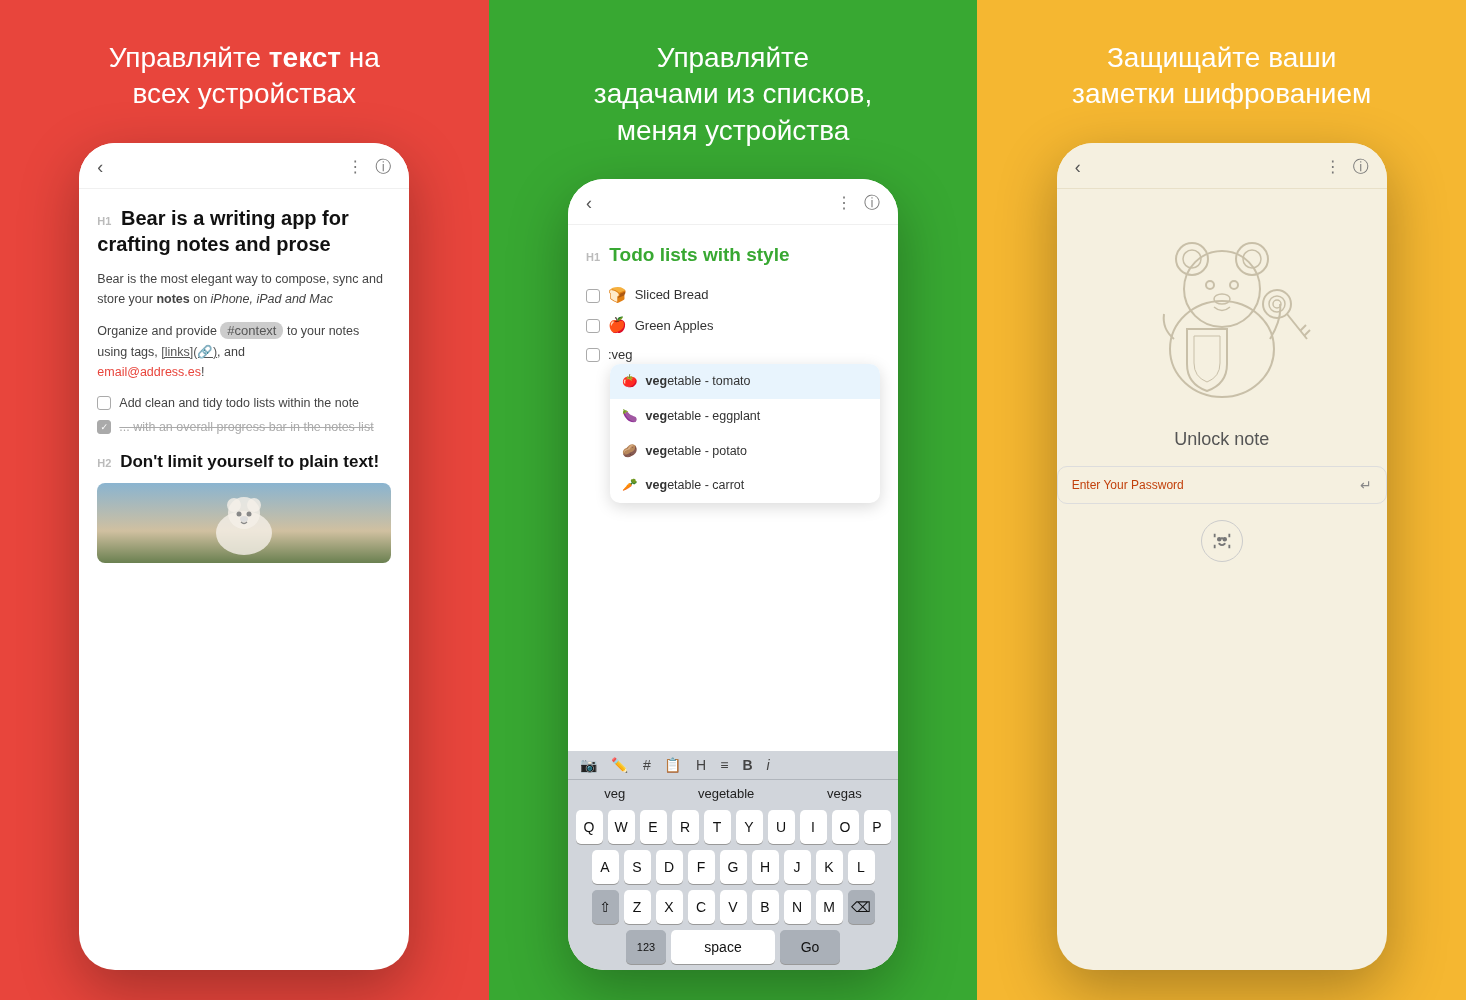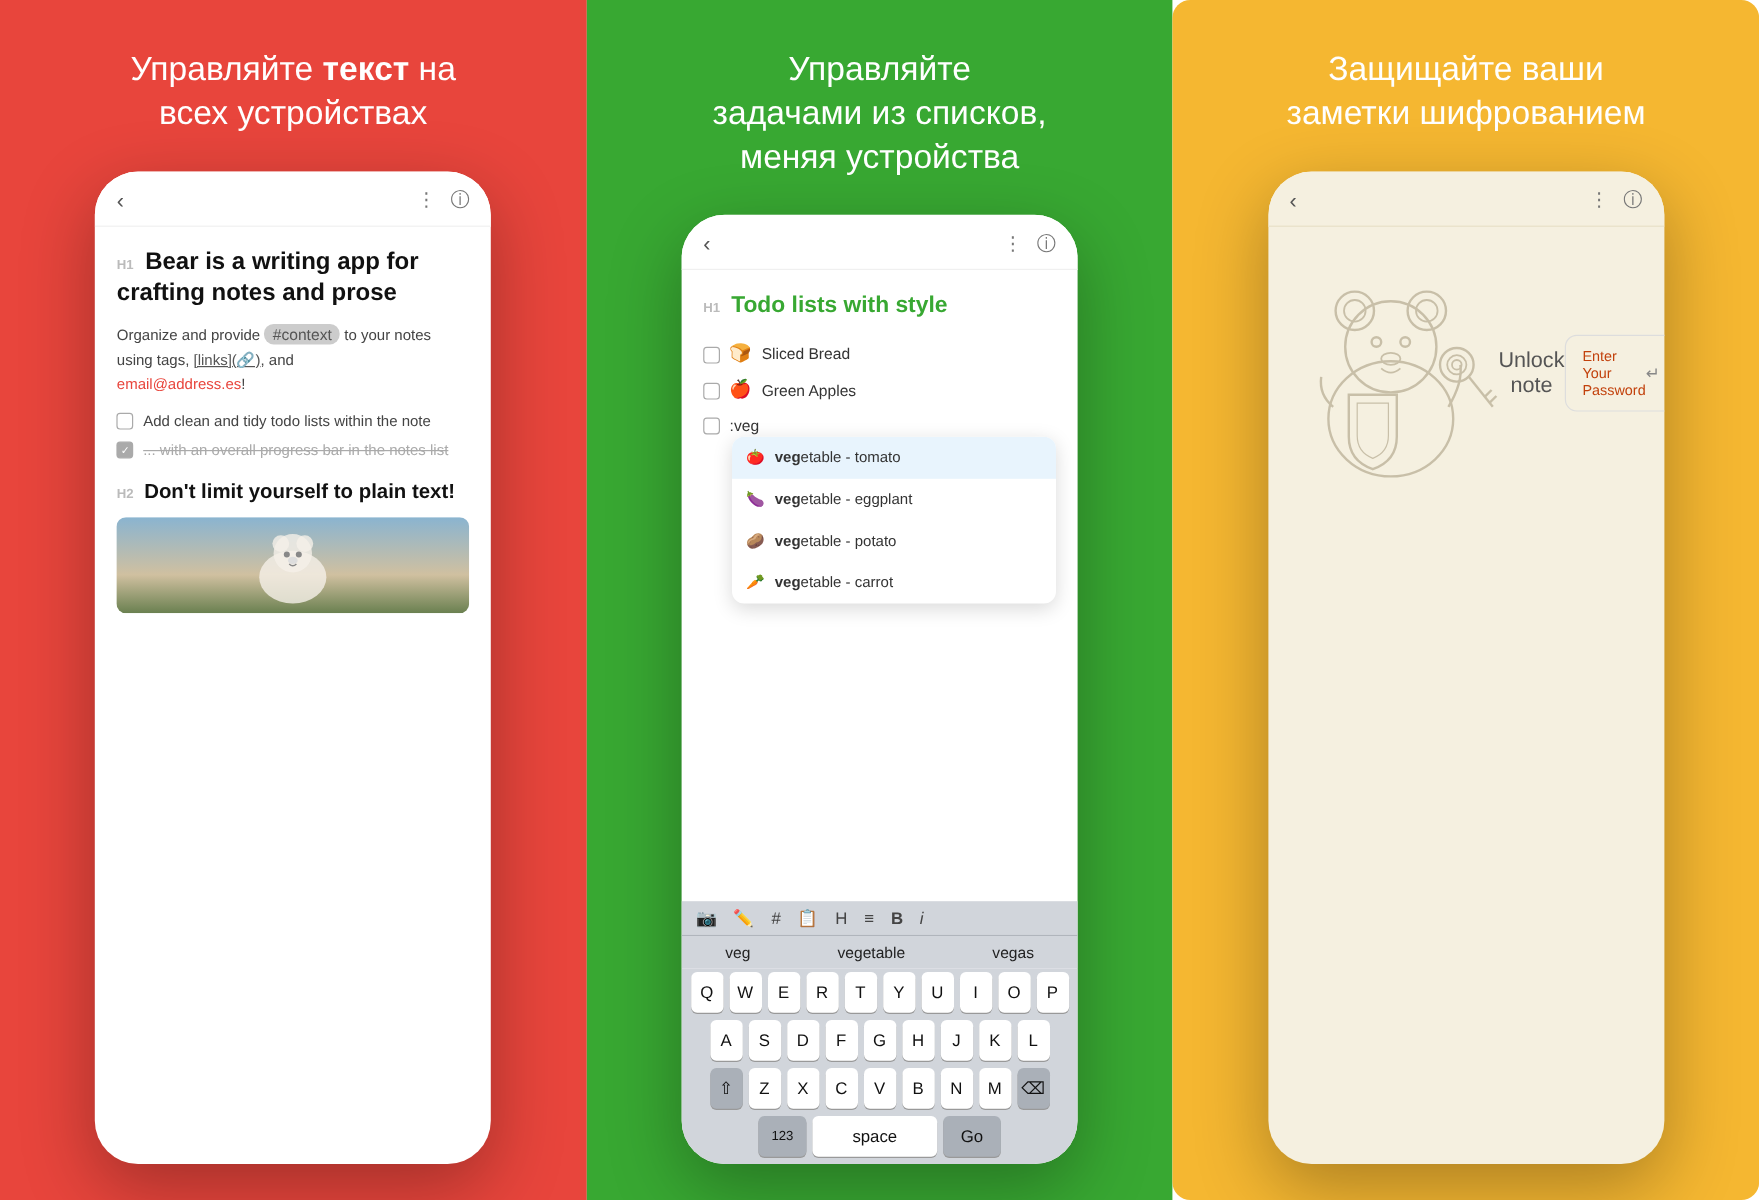--- a/index.html
+++ b/index.html
@@ -16,21 +16,21 @@
       flex: 1;
       display: flex;
       flex-direction: column;
       align-items: center;
       padding: 40px 30px 30px;
       position: relative;
     }
 
     .panel-red { background-color: #e8453c; }
     .panel-green { background-color: #38a832; }
-    .panel-yellow { background-color: #f5b731; border-radius: 15px; }
+    .panel-yellow { background-color: #f5b731; }
 
     .panel-title {
       color: white;
       font-size: 28px;
       text-align: center;
       line-height: 1.3;
       margin-bottom: 30px;
       font-weight: 400;
     }
 
@@ -287,29 +287,29 @@
       width: 104px;
     }
 
     .key-special {
       width: 40px;
       font-size: 11px;
     }
 
     .key-go {
       background: #aab0b8;
-      width: 48px;
+      width: 60px;
     }
 
     
     .unlock-area {
       display: flex;
-      flex-direction: row;
-      align-items: center;
-      padding: 20px 12px;
+      flex-direction: column;
+      align-items: center;
+      padding: 20px 0;
     }
 
     .bear-illustration {
       width: 180px;
       height: 200px;
       position: relative;
       margin-bottom: 20px;
     }
 
     .unlock-title {
@@ -367,20 +367,23 @@
       </div>
     </div>
     <div class="phone-content">
       <div style="margin-bottom:12px;">
         <div class="h1-title">
           <span class="h1-label">H1</span>
           <span>Bear is a writing app for crafting notes and prose</span>
         </div>
       </div>
 
+      <div class="body-text">
+        <span>Bear is the most elegant way to compose, sync and store your </span><span class="bold">notes</span><span> on </span><em><span>iPhone, iPad and Mac</span></em>
+      </div>
 
       <div class="body-text">
         <span>Organize and provide </span><span class="tag-badge">#context</span><span> to your notes using tags, </span><span class="wikilink">[links](🔗)</span><span>, and</span><br><span class="email">email@address.es</span><span>!</span>
       </div>
 
       <div class="todo-row">
         <div class="todo-checkbox"></div>
         <span>Add clean and tidy todo lists within the note</span>
       </div>
       <div class="todo-row">

